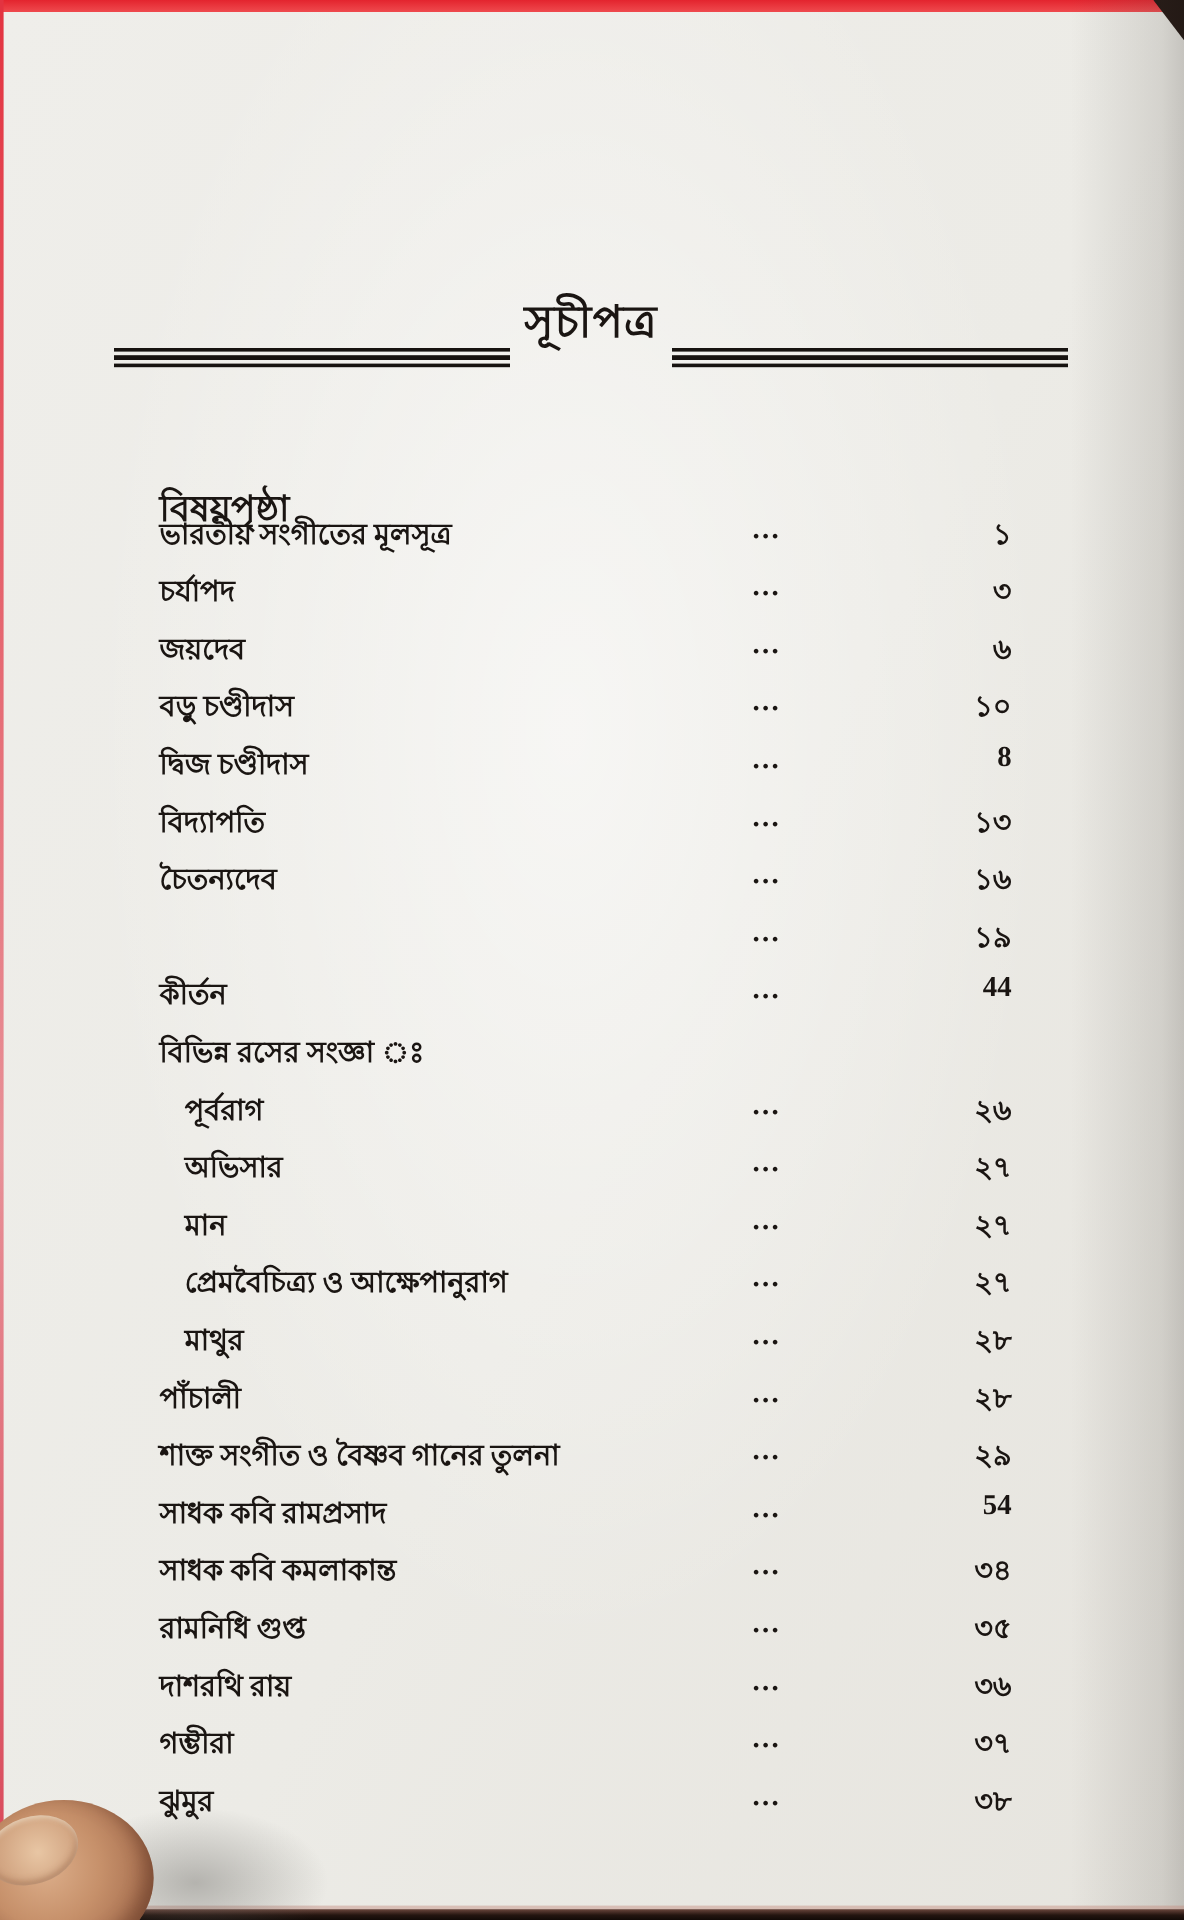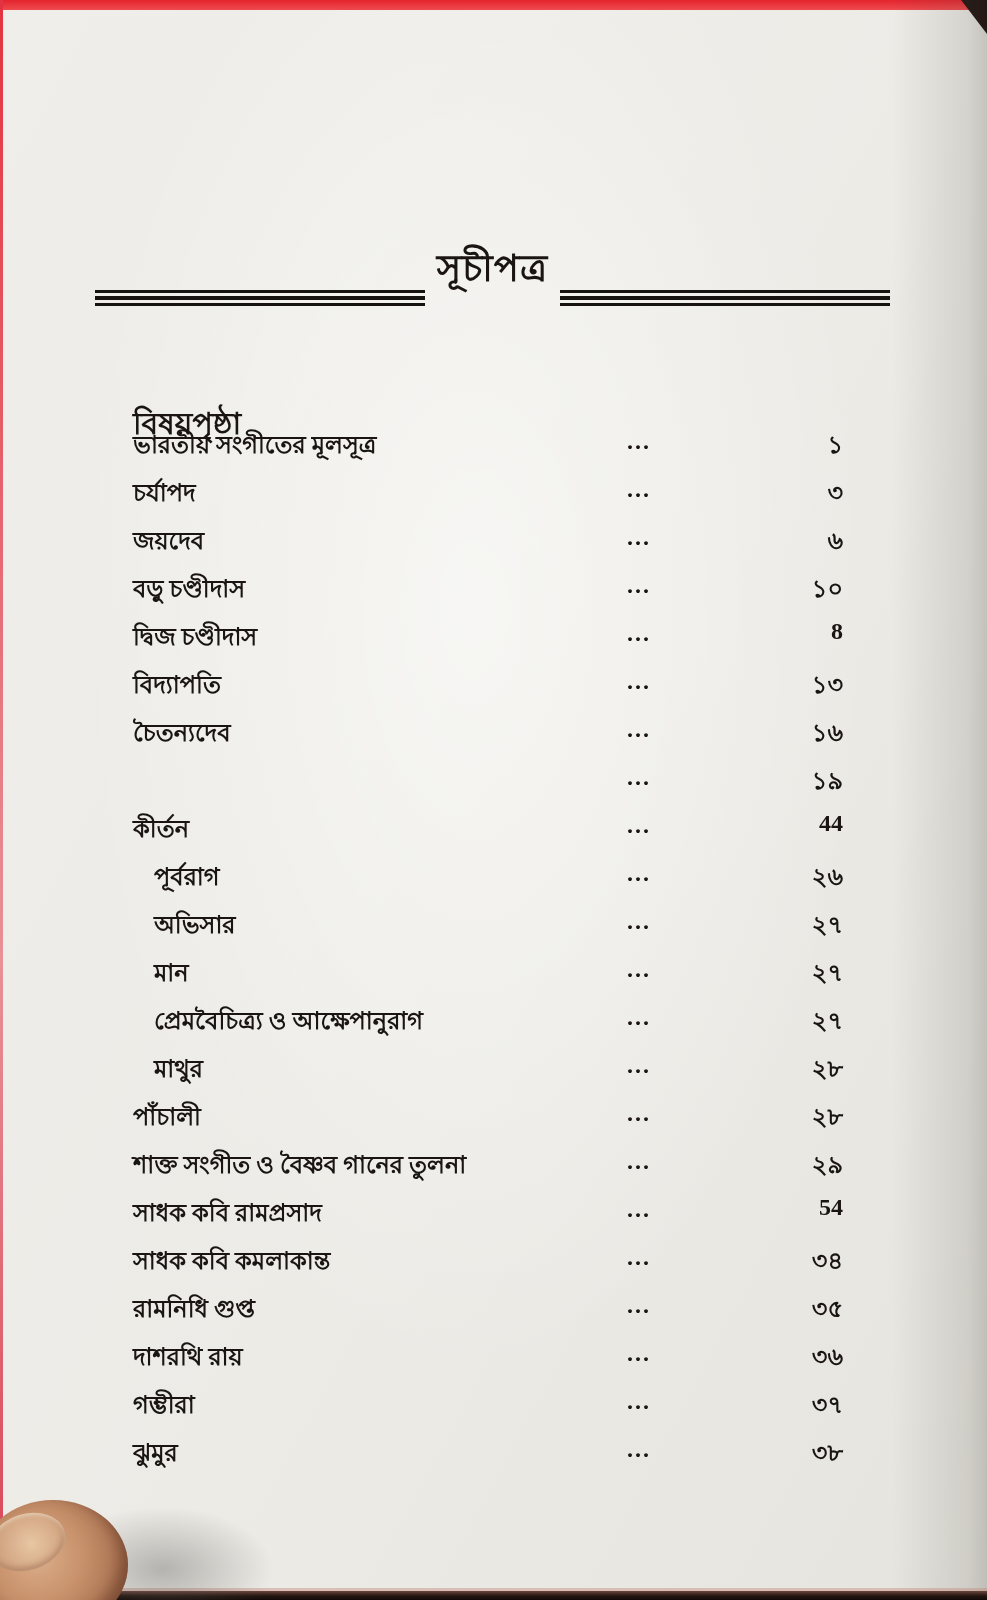--- a/index.html
+++ b/index.html
@@ -82,20 +82,21 @@
   <div class="toc">
       <div class="toc-row"><span class="toc-title">ভারতীয় সংগীতের মূলসূত্র</span><span class="leader">...</span><span class="pageno">১</span></div>
       <div class="toc-row"><span class="toc-title">চর্যাপদ</span><span class="leader">...</span><span class="pageno">৩</span></div>
       <div class="toc-row"><span class="toc-title">জয়দেব</span><span class="leader">...</span><span class="pageno">৬</span></div>
       <div class="toc-row"><span class="toc-title">বড়ু চণ্ডীদাস</span><span class="leader">...</span><span class="pageno">১০</span></div>
       <div class="toc-row"><span class="toc-title">দ্বিজ চণ্ডীদাস</span><span class="leader">...</span><span class="pageno">8</span></div>
       <div class="toc-row"><span class="toc-title">বিদ্যাপতি</span><span class="leader">...</span><span class="pageno">১৩</span></div>
       <div class="toc-row"><span class="toc-title">চৈতন্যদেব</span><span class="leader">...</span><span class="pageno">১৬</span></div>
       <div class="toc-row"><span class="leader">...</span><span class="pageno">১৯</span></div>
       <div class="toc-row"><span class="toc-title">কীর্তন</span><span class="leader">...</span><span class="pageno">44</span></div>
+      <div class="toc-row heading"><span class="toc-title">বিভিন্ন রসের সংজ্ঞা ঃ</span></div>
       <div class="toc-row indent"><span class="toc-title">পূর্বরাগ</span><span class="leader">...</span><span class="pageno">২৬</span></div>
       <div class="toc-row indent"><span class="toc-title">অভিসার</span><span class="leader">...</span><span class="pageno">২৭</span></div>
       <div class="toc-row indent"><span class="toc-title">মান</span><span class="leader">...</span><span class="pageno">২৭</span></div>
       <div class="toc-row indent"><span class="toc-title">প্রেমবৈচিত্র্য ও আক্ষেপানুরাগ</span><span class="leader">...</span><span class="pageno">২৭</span></div>
       <div class="toc-row indent"><span class="toc-title">মাথুর</span><span class="leader">...</span><span class="pageno">২৮</span></div>
       <div class="toc-row"><span class="toc-title">পাঁচালী</span><span class="leader">...</span><span class="pageno">২৮</span></div>
       <div class="toc-row"><span class="toc-title">শাক্ত সংগীত ও বৈষ্ণব গানের তুলনা</span><span class="leader">...</span><span class="pageno">২৯</span></div>
       <div class="toc-row"><span class="toc-title">সাধক কবি রামপ্রসাদ</span><span class="leader">...</span><span class="pageno">54</span></div>
       <div class="toc-row"><span class="toc-title">সাধক কবি কমলাকান্ত</span><span class="leader">...</span><span class="pageno">৩৪</span></div>
       <div class="toc-row"><span class="toc-title">রামনিধি গুপ্ত</span><span class="leader">...</span><span class="pageno">৩৫</span></div>

